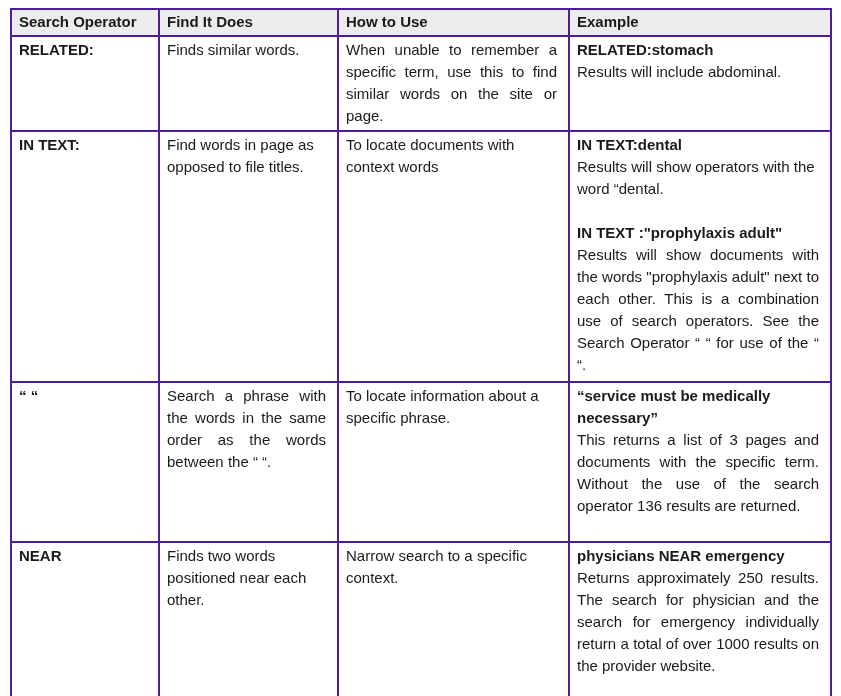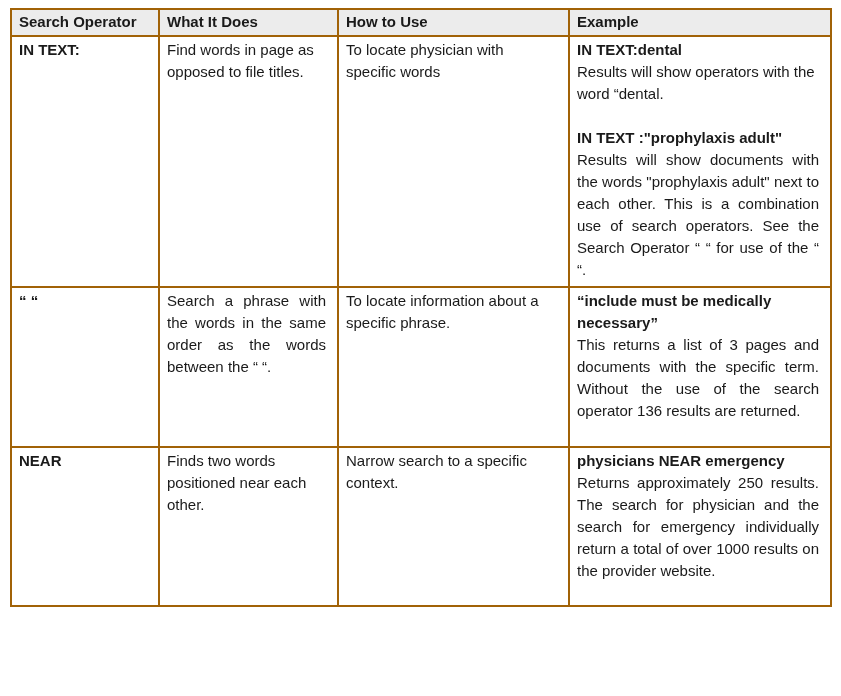--- a/index.html
+++ b/index.html
@@ -22,21 +22,21 @@
     position: absolute;
     left: 10px;
     top: 8px;
     width: 820px;
     border-collapse: collapse;
     table-layout: fixed;
     font-size: 15px;
     line-height: 22px;
   }
   table.ops td, table.ops th {
-    border: 2px solid #a16207;
+    border: 2px solid #4c1d95;
     vertical-align: top;
     padding: 2px 11px 3px 7px;
     overflow: hidden;
   }
   table.ops th {
     background: #ececec;
     text-align: left;
     font-weight: bold;
     height: 22px;
     padding-top: 1px;
@@ -59,44 +59,53 @@
   <table class="ops">
     <colgroup>
       <col style="width:148px">
       <col style="width:179px">
       <col style="width:231px">
       <col style="width:262px">
     </colgroup>
     <thead>
       <tr>
         <th>Search Operator</th>
-        <th>What It Does</th>
+        <th>Find It Does</th>
         <th>How to Use</th>
         <th>Example</th>
       </tr>
     </thead>
     <tbody>
+      <tr class="r1">
+        <td class="op-cell">RELATED:</td>
+        <td>Finds similar words.</td>
+        <td class="just">When unable to remember a specific term, use this to find similar words on the site or page.</td>
+        <td>
+          <p class="cellp bold">RELATED:stomach</p>
+          <p class="cellp">Results will include abdominal.</p>
+        </td>
+      </tr>
       <tr class="r2">
         <td class="op-cell">IN TEXT:</td>
         <td>Find words in page as opposed to file titles.</td>
-        <td>To locate physician with specific words</td>
+        <td>To locate documents with context words</td>
         <td>
           <p class="cellp bold">IN TEXT:dental</p>
           <p class="cellp">Results will show operators with the word “dental.</p>
           <p class="cellp blank-line"></p>
           <p class="cellp bold">IN TEXT :"prophylaxis adult"</p>
           <p class="cellp just">Results will show documents with the words "prophylaxis adult" next to each other. This is a combination use of search operators. See the Search Operator “ “ for use of the “ “.</p>
         </td>
       </tr>
       <tr class="r3">
         <td class="op-cell">“  “</td>
         <td class="just">Search a phrase with the words in the same order as the words between the “ “.</td>
         <td>To locate information about a specific phrase.</td>
         <td>
-          <p class="cellp bold">“include must be medically necessary”</p>
+          <p class="cellp bold">“service must be medically necessary”</p>
           <p class="cellp just">This returns a list of 3 pages and documents with the specific term. Without the use of the search operator 136 results are returned.</p>
         </td>
       </tr>
       <tr class="r4">
         <td class="op-cell">NEAR</td>
         <td>Finds two words positioned near each other.</td>
         <td>Narrow search to a specific context.</td>
         <td>
           <p class="cellp bold">physicians NEAR emergency</p>
           <p class="cellp just">Returns approximately 250 results.  The search for physician and the search for emergency individually return a total of over 1000 results on the provider website.</p>

